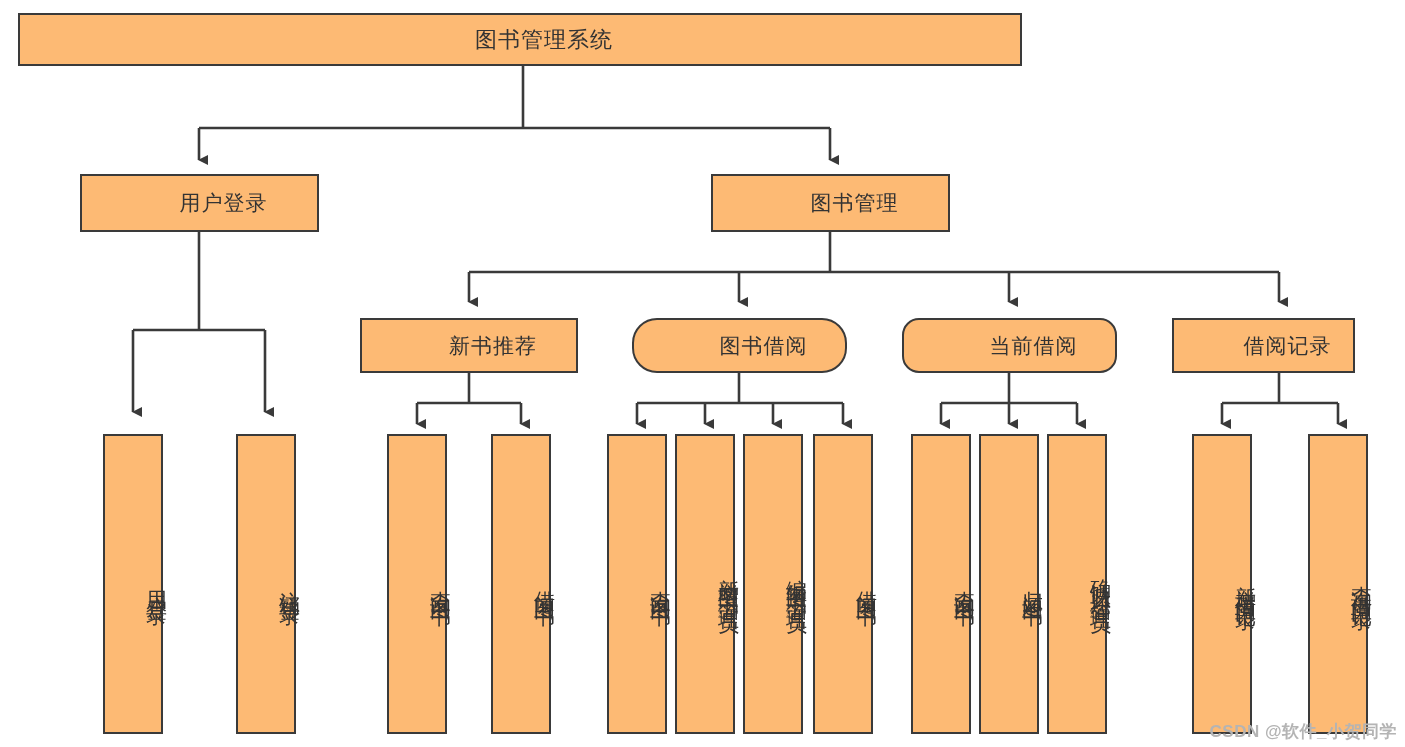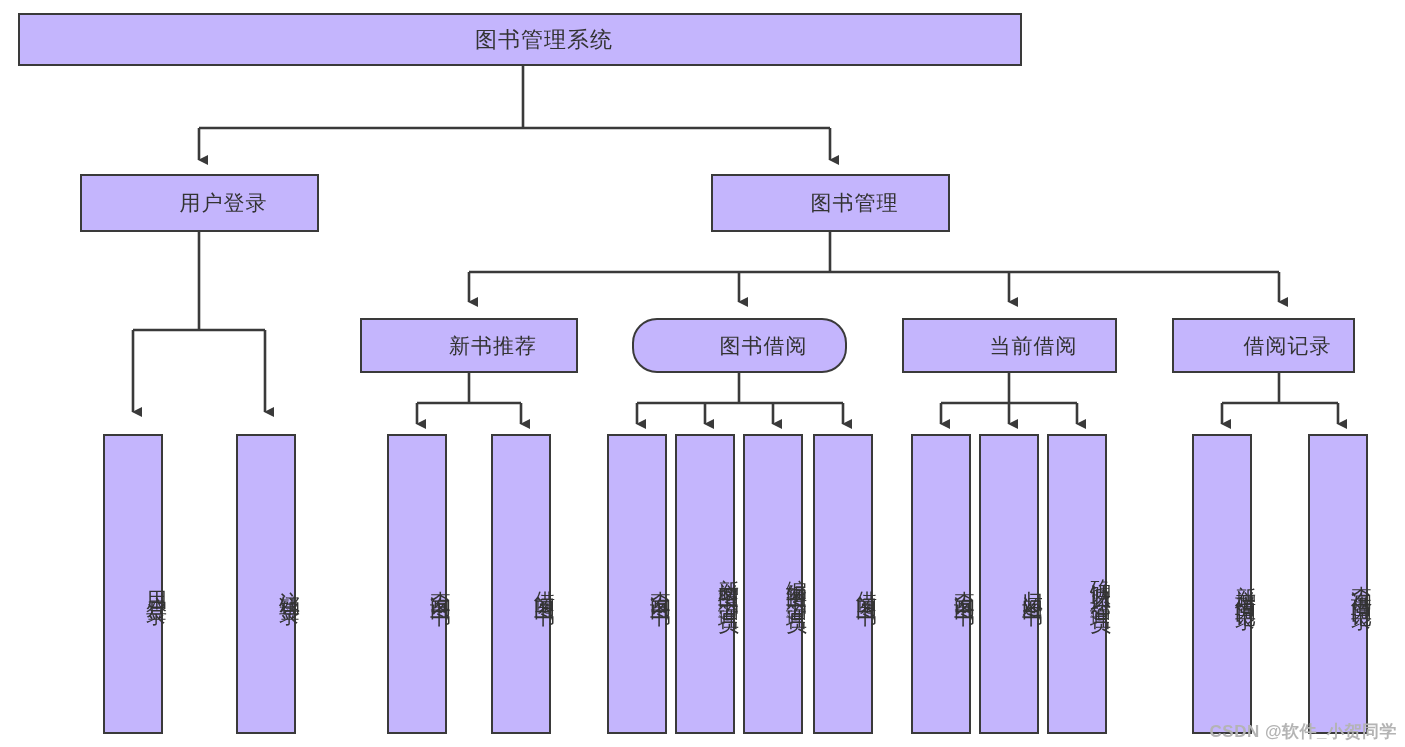--- a/index.html
+++ b/index.html
@@ -22,21 +22,21 @@
     left: 0;
     top: 0;
     width: 1405px;
     height: 747px;
     pointer-events: none;
   }
   .node {
     position: absolute;
     box-sizing: border-box;
     border: 2px solid #3a3a3a;
-    background: #c4b5fd;
+    background: #fdba74;
     display: flex;
     align-items: center;
     justify-content: center;
     color: #333333;
     padding-left: 48px;
   }
   .node.horiz {
     font-size: 21px;
     letter-spacing: 1px;
   }
@@ -132,21 +132,21 @@
   <div class="node horiz" style="left:711px; top:174px; width:239px; height:58px;">
     <span>图书管理</span>
   </div>
 
   <div class="node horiz" style="left:360px; top:318px; width:218px; height:55px;">
     <span>新书推荐</span>
   </div>
   <div class="node horiz" style="left:632px; top:318px; width:215px; height:55px;border-radius:25px;">
     <span>图书借阅</span>
   </div>
-  <div class="node horiz" style="left:902px; top:318px; width:215px; height:55px;">
+  <div class="node horiz" style="left:902px; top:318px; width:215px; height:55px;border-radius:17px;">
     <span>当前借阅</span>
   </div>
   <div class="node horiz" style="left:1172px; top:318px; width:183px; height:55px;">
     <span>借阅记录</span>
   </div>
 
   <div class="node vert" style="left:103px; top:434px; width:60px; height:300px;">
     <span class="vtext">用户登录</span>
   </div>
   <div class="node vert" style="left:236px; top:434px; width:60px; height:300px;">

